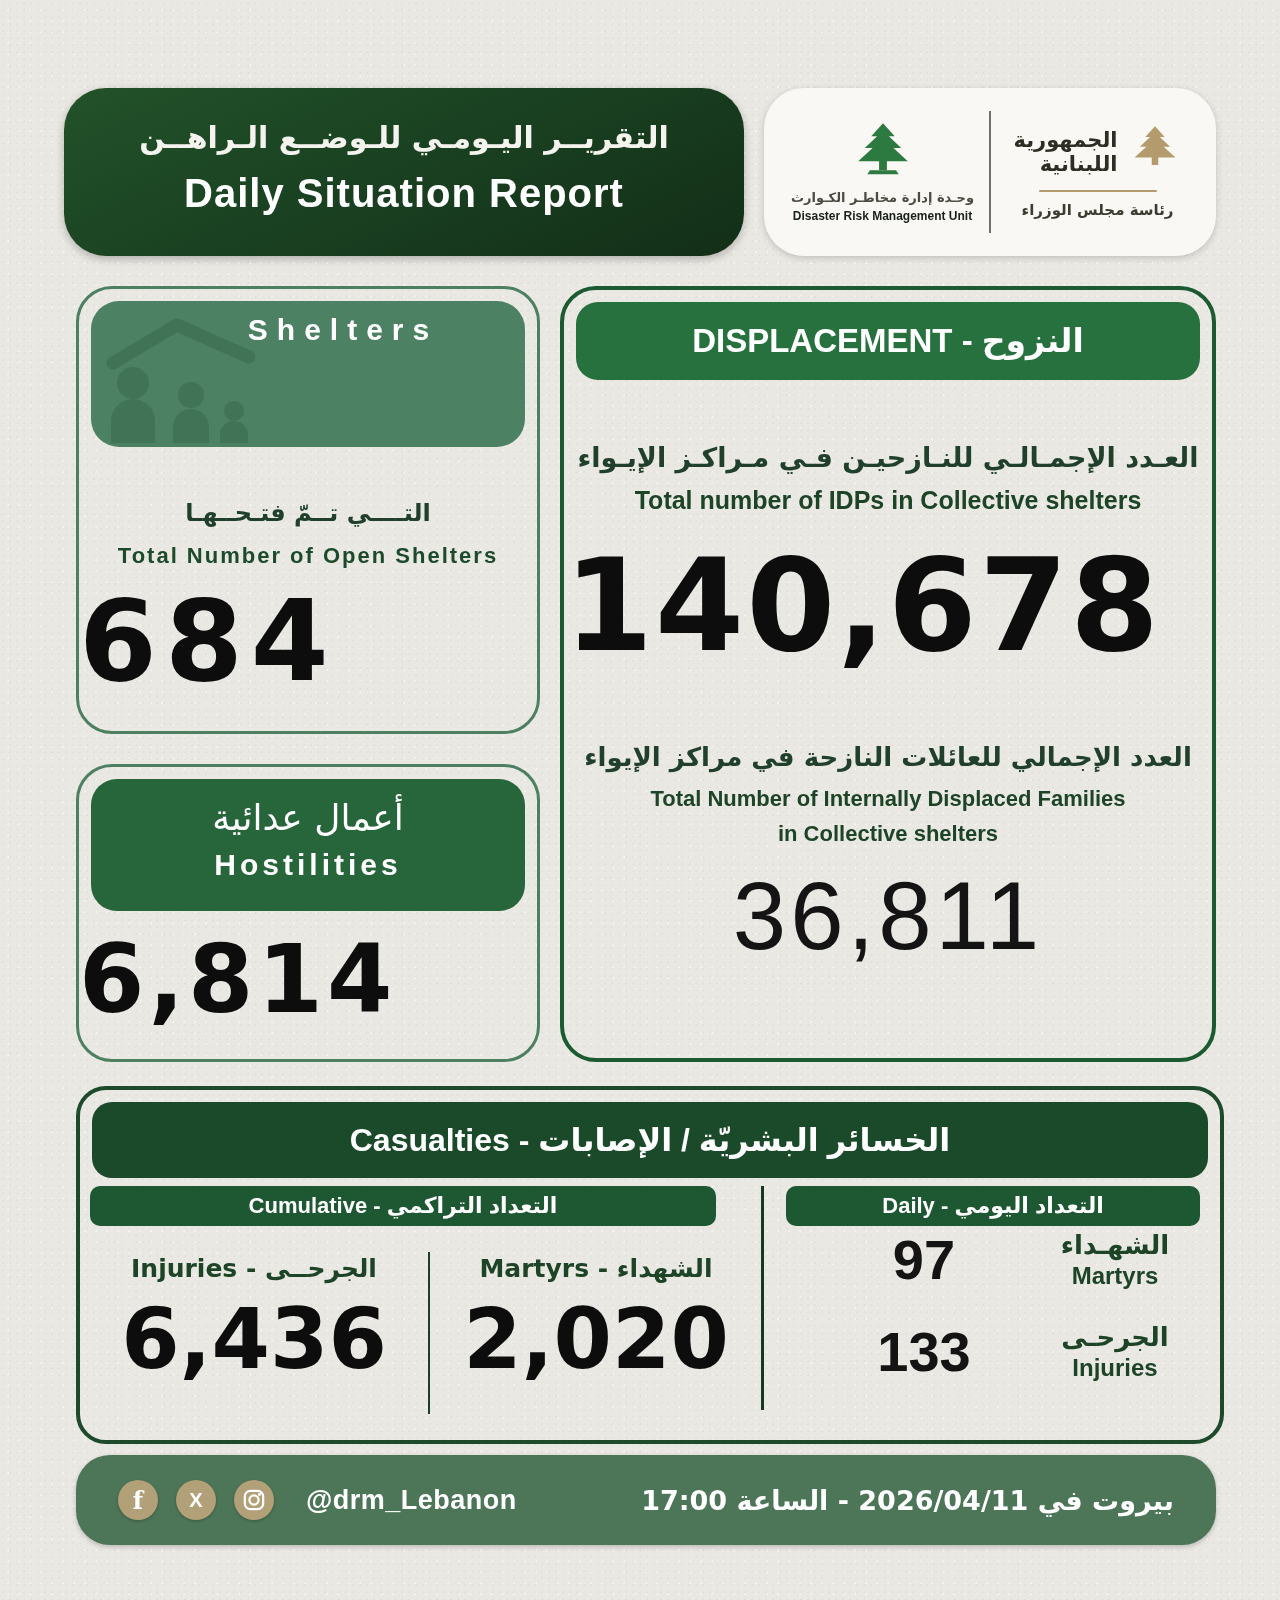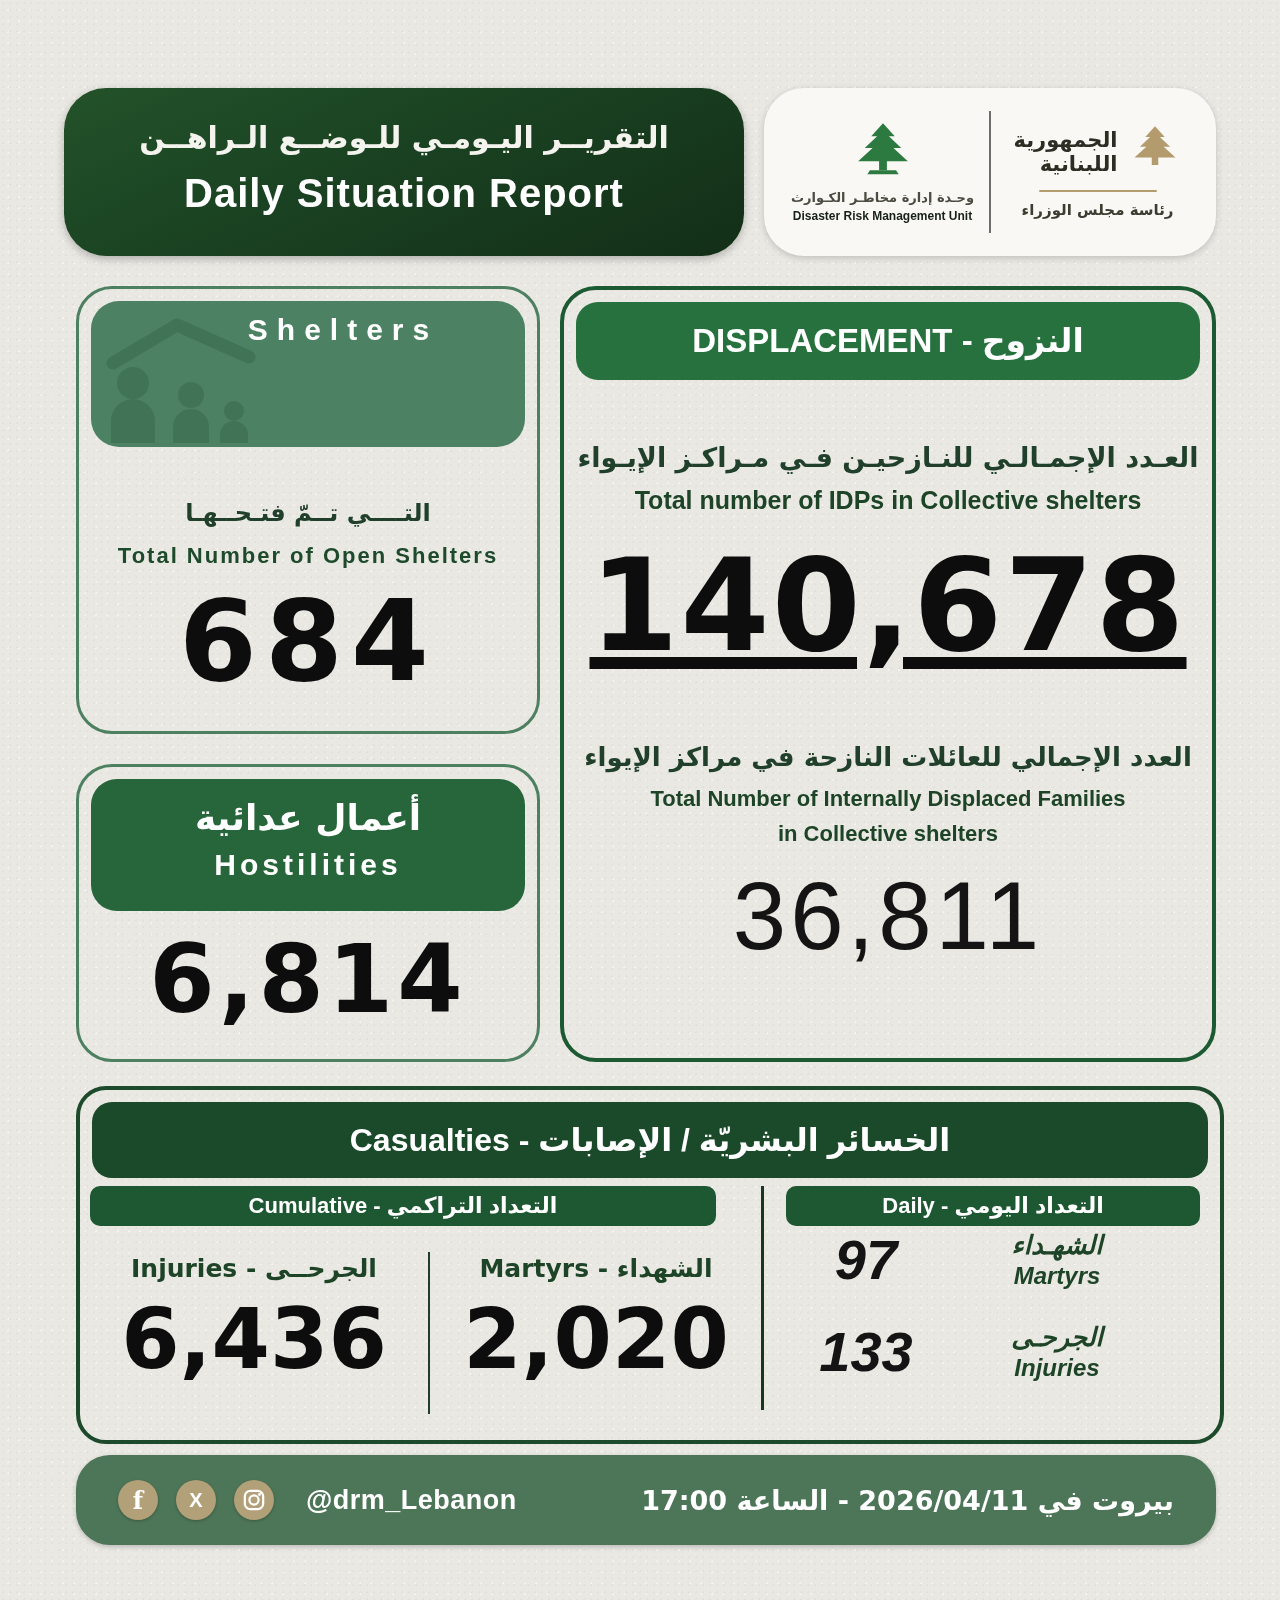--- a/index.html
+++ b/index.html
@@ -55,62 +55,62 @@
   .shelters-title-ar{position:relative;margin-top:20px;text-align:center;padding-left:70px;
     color:#ffffff;font-family:"DejaVu Sans",sans-serif;font-weight:bold;font-size:36px;direction:rtl;}
   .shelters-title-en{position:relative;margin-top:12px;text-align:center;padding-left:70px;
     color:#ffffff;font-weight:bold;font-size:30px;letter-spacing:9px;}
   .ar-label{direction:rtl;text-align:center;color:#21402b;
     font-family:"DejaVu Sans",sans-serif;font-weight:bold;}
   .shelters-label-1{left:0;right:0;top:172px;font-size:24px;}
   .shelters-label-2{left:0;right:0;top:210px;font-size:24px;}
   .shelters-label-en{left:0;right:0;top:254px;text-align:center;color:#1d4a2b;
     font-weight:bold;font-size:22px;letter-spacing:2px;}
-  .big-num{font-family:"DejaVu Sans",sans-serif;font-weight:bold;color:#0d0d0d;text-align:center;line-height:1;}
+  .big-num{font-family:"DejaVu Sans",sans-serif;font-weight:bold;color:#0d0d0d;text-align:left;line-height:1;}
   .shelters-value{left:0;right:0;top:296px;font-size:112px;letter-spacing:8px;}
 
   
   .displacement-panel{left:560px;top:286px;width:656px;height:776px;}
   .disp-header{position:absolute;left:12px;right:12px;top:12px;height:78px;background:#26713e;
     border-radius:22px;color:#fff;font-weight:bold;font-size:33px;text-align:center;
     line-height:78px;direction:rtl;}
   .disp-label1-ar{left:0;right:0;top:152px;font-size:27px;}
   .disp-label1-en{left:0;right:0;top:196px;text-align:center;color:#1d4427;font-weight:bold;font-size:25px;}
-  .disp-value1{left:0;right:0;top:252px;font-size:128px;letter-spacing:2px;text-decoration:underline;}
+  .disp-value1{left:0;right:0;top:252px;font-size:128px;letter-spacing:2px;}
   .disp-label2-ar{left:0;right:0;top:452px;font-size:26px;}
   .disp-label2-en1{left:0;right:0;top:496px;text-align:center;color:#1d4427;font-weight:bold;font-size:22px;}
   .disp-label2-en2{left:0;right:0;top:531px;text-align:center;color:#1d4427;font-weight:bold;font-size:22px;}
   .disp-value2{left:0;right:0;top:578px;text-align:center;color:#141414;
     font-family:"Liberation Sans",sans-serif;font-weight:normal;font-size:96px;line-height:1;letter-spacing:4px;}
 
   
   .hostilities-panel{left:76px;top:764px;width:464px;height:298px;}
   .host-header{position:absolute;left:12px;right:12px;top:12px;height:132px;background:#26663a;border-radius:26px;}
   .host-title-ar{margin-top:18px;text-align:center;color:#fff;
-    font-family:"DejaVu Sans",sans-serif;font-weight:bold;font-size:36px;direction:rtl;}
+    font-family:"DejaVu Sans",sans-serif;font-weight:normal;font-size:36px;direction:rtl;}
   .host-title-en{margin-top:10px;text-align:center;color:#fff;font-weight:bold;font-size:30px;letter-spacing:4px;}
   .host-value{left:0;right:0;top:166px;font-size:94px;letter-spacing:4px;}
 
   
   .casualties-panel{left:76px;top:1086px;width:1140px;height:350px;border:4px solid #1c4a2b;border-radius:30px;}
   .cas-header{position:absolute;left:12px;right:12px;top:12px;height:76px;background:#1b4a2a;
     border-radius:20px;color:#fff;font-weight:bold;font-size:32px;text-align:center;line-height:76px;direction:rtl;}
   .sub-bar{position:absolute;top:96px;height:40px;background:#1e5832;border-radius:10px;
     color:#fff;font-weight:bold;font-size:22px;text-align:center;line-height:40px;direction:rtl;}
   .cum-bar{left:10px;width:626px;text-align:center;}
   .daily-bar{left:706px;width:414px;}
   .cas-main-divider{left:681px;top:96px;width:3px;height:224px;background:#17381f;}
   .cum-inner-divider{left:348px;top:162px;width:2px;height:162px;background:#1e3f2a;}
   .cum-col{top:164px;text-align:center;}
   .cum-col-label{direction:rtl;color:#1d4427;font-family:"DejaVu Sans",sans-serif;font-weight:bold;font-size:25px;}
   .cum-col-value{margin-top:14px;font-family:"DejaVu Sans",sans-serif;font-weight:bold;
     color:#0d0d0d;font-size:84px;line-height:1;}
   .cum-col-left{left:6px;width:336px;}
   .cum-col-right{left:356px;width:320px;}
-  .daily-row{position:absolute;left:706px;width:414px;display:flex;align-items:center;justify-content:flex-start;gap:26px;font-style:italic;}
+  .daily-row{position:absolute;left:706px;width:414px;display:flex;align-items:center;justify-content:flex-end;gap:26px;}
   .daily-row-1{top:140px;}
   .daily-row-2{top:232px;}
   .daily-num{width:160px;text-align:center;font-weight:bold;color:#141414;font-size:56px;line-height:1;}
   .daily-labels{width:170px;text-align:center;}
   .daily-label-ar{direction:rtl;font-family:"DejaVu Sans",sans-serif;font-weight:bold;font-size:26px;color:#1d4427;}
   .daily-label-en{font-weight:bold;font-size:24px;color:#1d4427;margin-top:2px;}
 
   
   .footer-bar{left:76px;top:1455px;width:1140px;height:90px;background:#4d7557;border-radius:34px;
     display:flex;align-items:center;padding:0 42px;box-sizing:border-box;box-shadow:0 2px 5px rgba(0,0,0,.2);}

